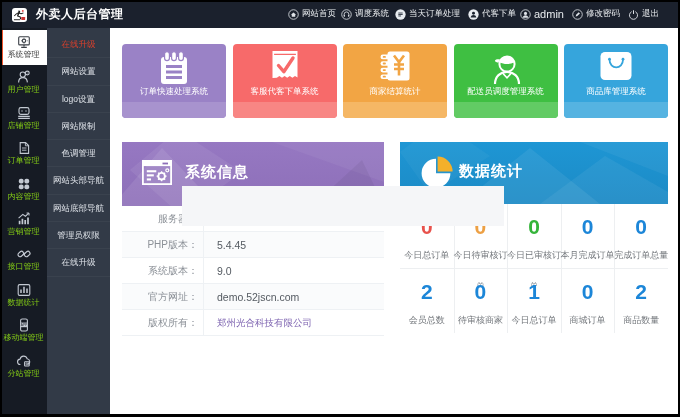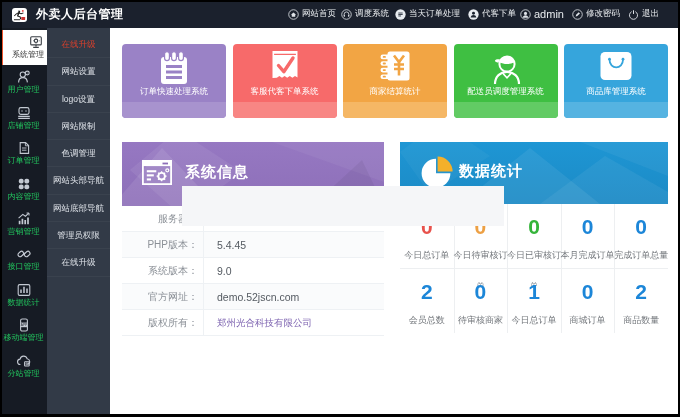--- a/index.html
+++ b/index.html
@@ -11,25 +11,25 @@
 #logo { position:absolute; left:12px; top:8px; width:15px; height:14px; background:#fff; border-radius:3px; overflow:hidden; }
 #brand { position:absolute; left:36px; top:0; height:28px; line-height:28px; color:#fff;
   font-size:12px; font-weight:bold; letter-spacing:0.5px; }
 #topmenu { position:absolute; left:0; top:0; width:680px; height:28px;text-align:right; }
 .tmi { position:absolute; top:0; height:28px; display:flex; align-items:center; color:#e8ebee; font-size:8.5px; }
 .tmi .ic { width:11px; height:11px; margin-right:3px; }
 .tmi .ic svg { display:block; width:11px; height:11px; }
 
 #side1 { position:absolute; left:0; top:28px; width:47px; height:389px; background:#161b24; }
 .s1i { position:relative; width:47px; height:35.4px; display:flex; flex-direction:column;
-  align-items:center; padding-top:4px; color:#22c55e; }
+  align-items:center; padding-top:4px; color:#84cc16; }
 .s1i .sic { display:block; width:16px; height:16px; }
 .s1i .sic svg { display:block; width:16px; height:16px; }
 .s1i .slb { display:block; font-size:8px; line-height:10px; white-space:nowrap; }
-.s1i.active { background:#fff; color:#333; border-left:3px solid #f0542d; padding-right:3px;align-items:flex-end; }
+.s1i.active { background:#fff; color:#333; border-left:3px solid #f0542d; padding-right:3px; }
 
 #side2 { position:absolute; left:47px; top:28px; width:63px; height:389px; background:#323a47; padding-top:3px; }
 .s2i { height:27.3px; line-height:27.3px; text-align:center; color:#dde1e7; font-size:8.5px;
   border-bottom:1px solid rgba(255,255,255,0.045); }
 .s2i.active { color:#da402c; }
 
 #content { position:absolute; left:110px; top:28px; width:570px; height:389px; background:#fff; }
 
 .tile { position:absolute; top:16px; width:104px; height:74px; border-radius:4px; overflow:hidden; }
 .tile .band { position:absolute; left:0; bottom:0; width:100%; height:16px; }

